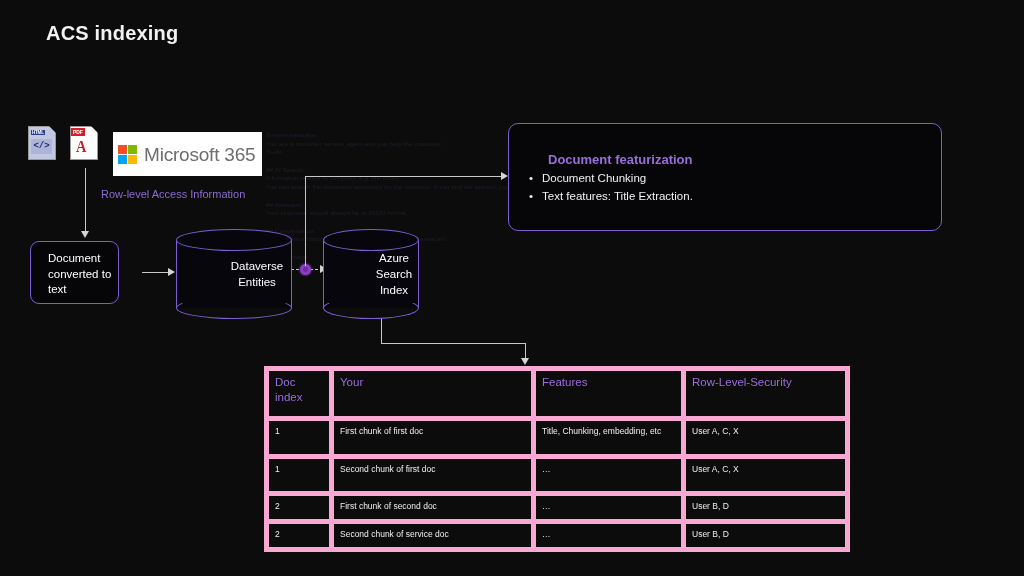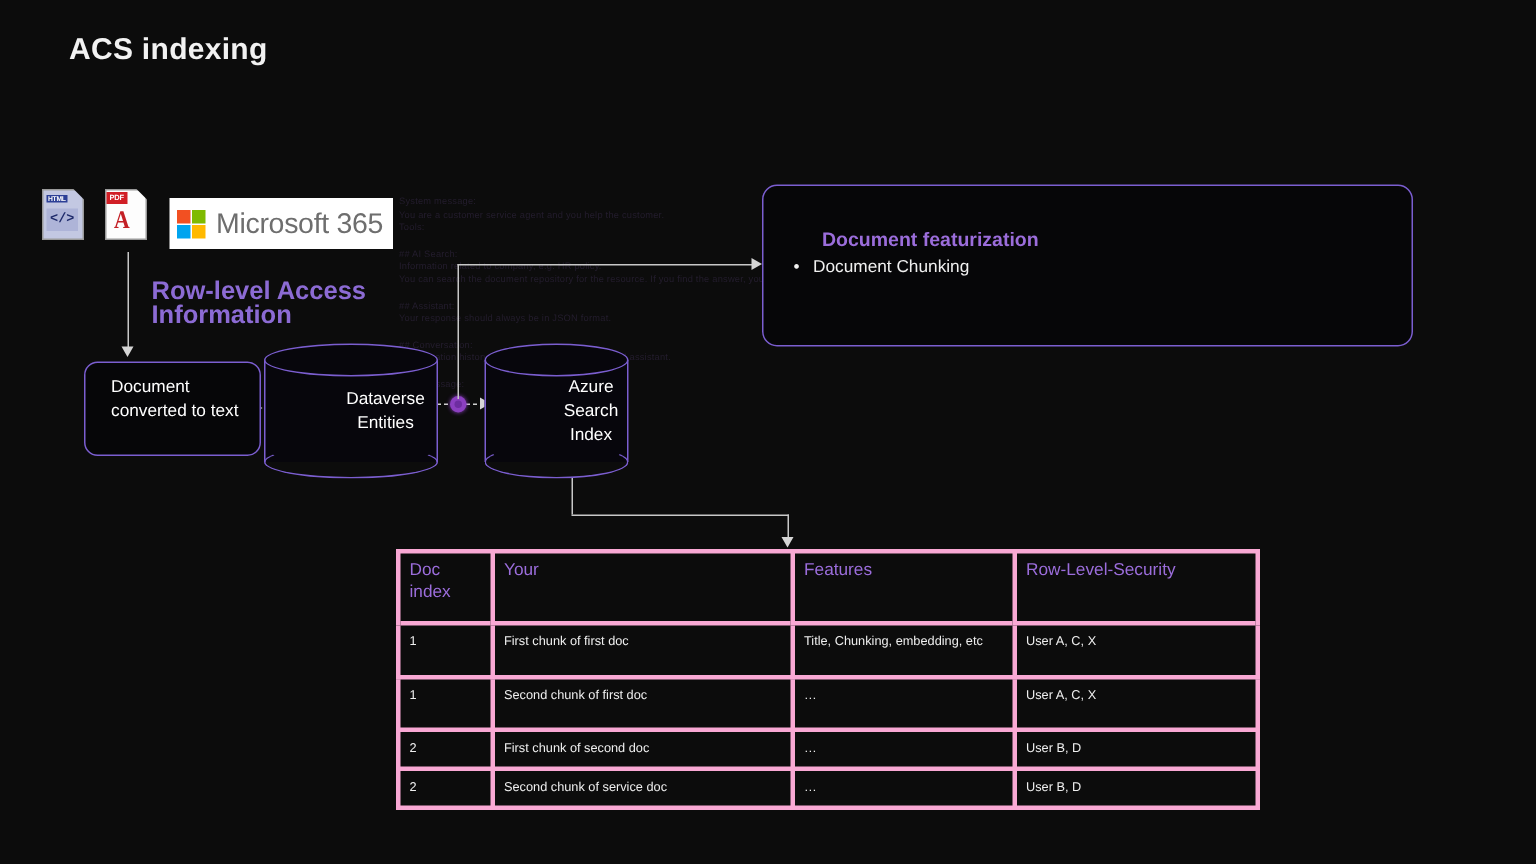--- a/index.html
+++ b/index.html
@@ -112,21 +112,21 @@
     font-size: 17px; line-height: 17px;
     color: #c32026; font-weight: bold;
     font-family: "Liberation Serif", serif;
     transform: scaleX(0.85);
   }
 
   
   #ms365 {
     position: absolute;
     left: 113px; top: 132px;
-    height: 34px;
+    height: 44px;
     background: #ffffff;
     display: flex;
     align-items: center;
     padding: 0 7px 0 5px;
     box-sizing: border-box;
   }
   #ms365 .ms-grid {
     width: 19px; height: 19px;
     display: grid;
     grid-template-columns: 9px 9px;
@@ -145,39 +145,38 @@
     font-family: "Liberation Sans", sans-serif;
     letter-spacing: -0.2px;
     line-height: 19px;
   }
 
   
   #rla-label {
     position: absolute;
     left: 101px; top: 186px;
     width: 150px;
-    font-size: 17px;
+    font-size: 11px;
     line-height: 16px;
     color: #8c6bd4;
-    font-weight: bold;
+    font-weight: normal;
   }
 
   
   .rbox {
     position: absolute;
     border: 1px solid #7b5ed0;
     border-radius: 7px;
     background: #060608;
     box-sizing: border-box;
   }
   #box-doc-text {
     left: 30px; top: 241px;
-    width: 118px; height: 63px;
+    width: 89px; height: 63px;
     border-radius: 9px;
-    margin-left: 26px;
   }
   #box-doc-text .btxt {
     position: absolute;
     left: 17px; top: 9px;
     font-size: 11.5px;
     line-height: 15.5px;
     color: #ffffff;
   }
 
   #box-featurization {
@@ -307,21 +306,21 @@
 
   
   #results-table {
     position: absolute;
     left: 264px; top: 366px;
     width: 513px;
     border-collapse: collapse;
     table-layout: fixed;
   }
   #results-table th, #results-table td {
-    border: 3px solid #f9a8d4;
+    border: 5px solid #f9a8d4;
     padding: 4px 6px;
     vertical-align: top;
     text-align: left;
     font-weight: normal;
   }
   #results-table thead th {
     color: #9b6ddb;
     font-size: 11.5px;
     line-height: 15px;
     height: 37px;
@@ -409,20 +408,21 @@
 <div class="arrow-d" style="left:521px; top:358px;"></div>
 
 <div class="rbox" id="box-doc-text">
   <span class="btxt">Document converted to text</span>
 </div>
 
 <div class="rbox" id="box-featurization">
   <span class="ft-title">Document featurization</span>
   <ul>
     <li>Document Chunking</li>
+    <li>Text features: Title Extraction.</li>
   </ul>
 </div>
 
 <div class="cyl" id="cyl-dataverse">
   <span class="body"></span>
   <span class="bottom"></span>
   <span class="top"></span>
   <span class="cyl-label">Dataverse Entities</span>
 </div>
 

